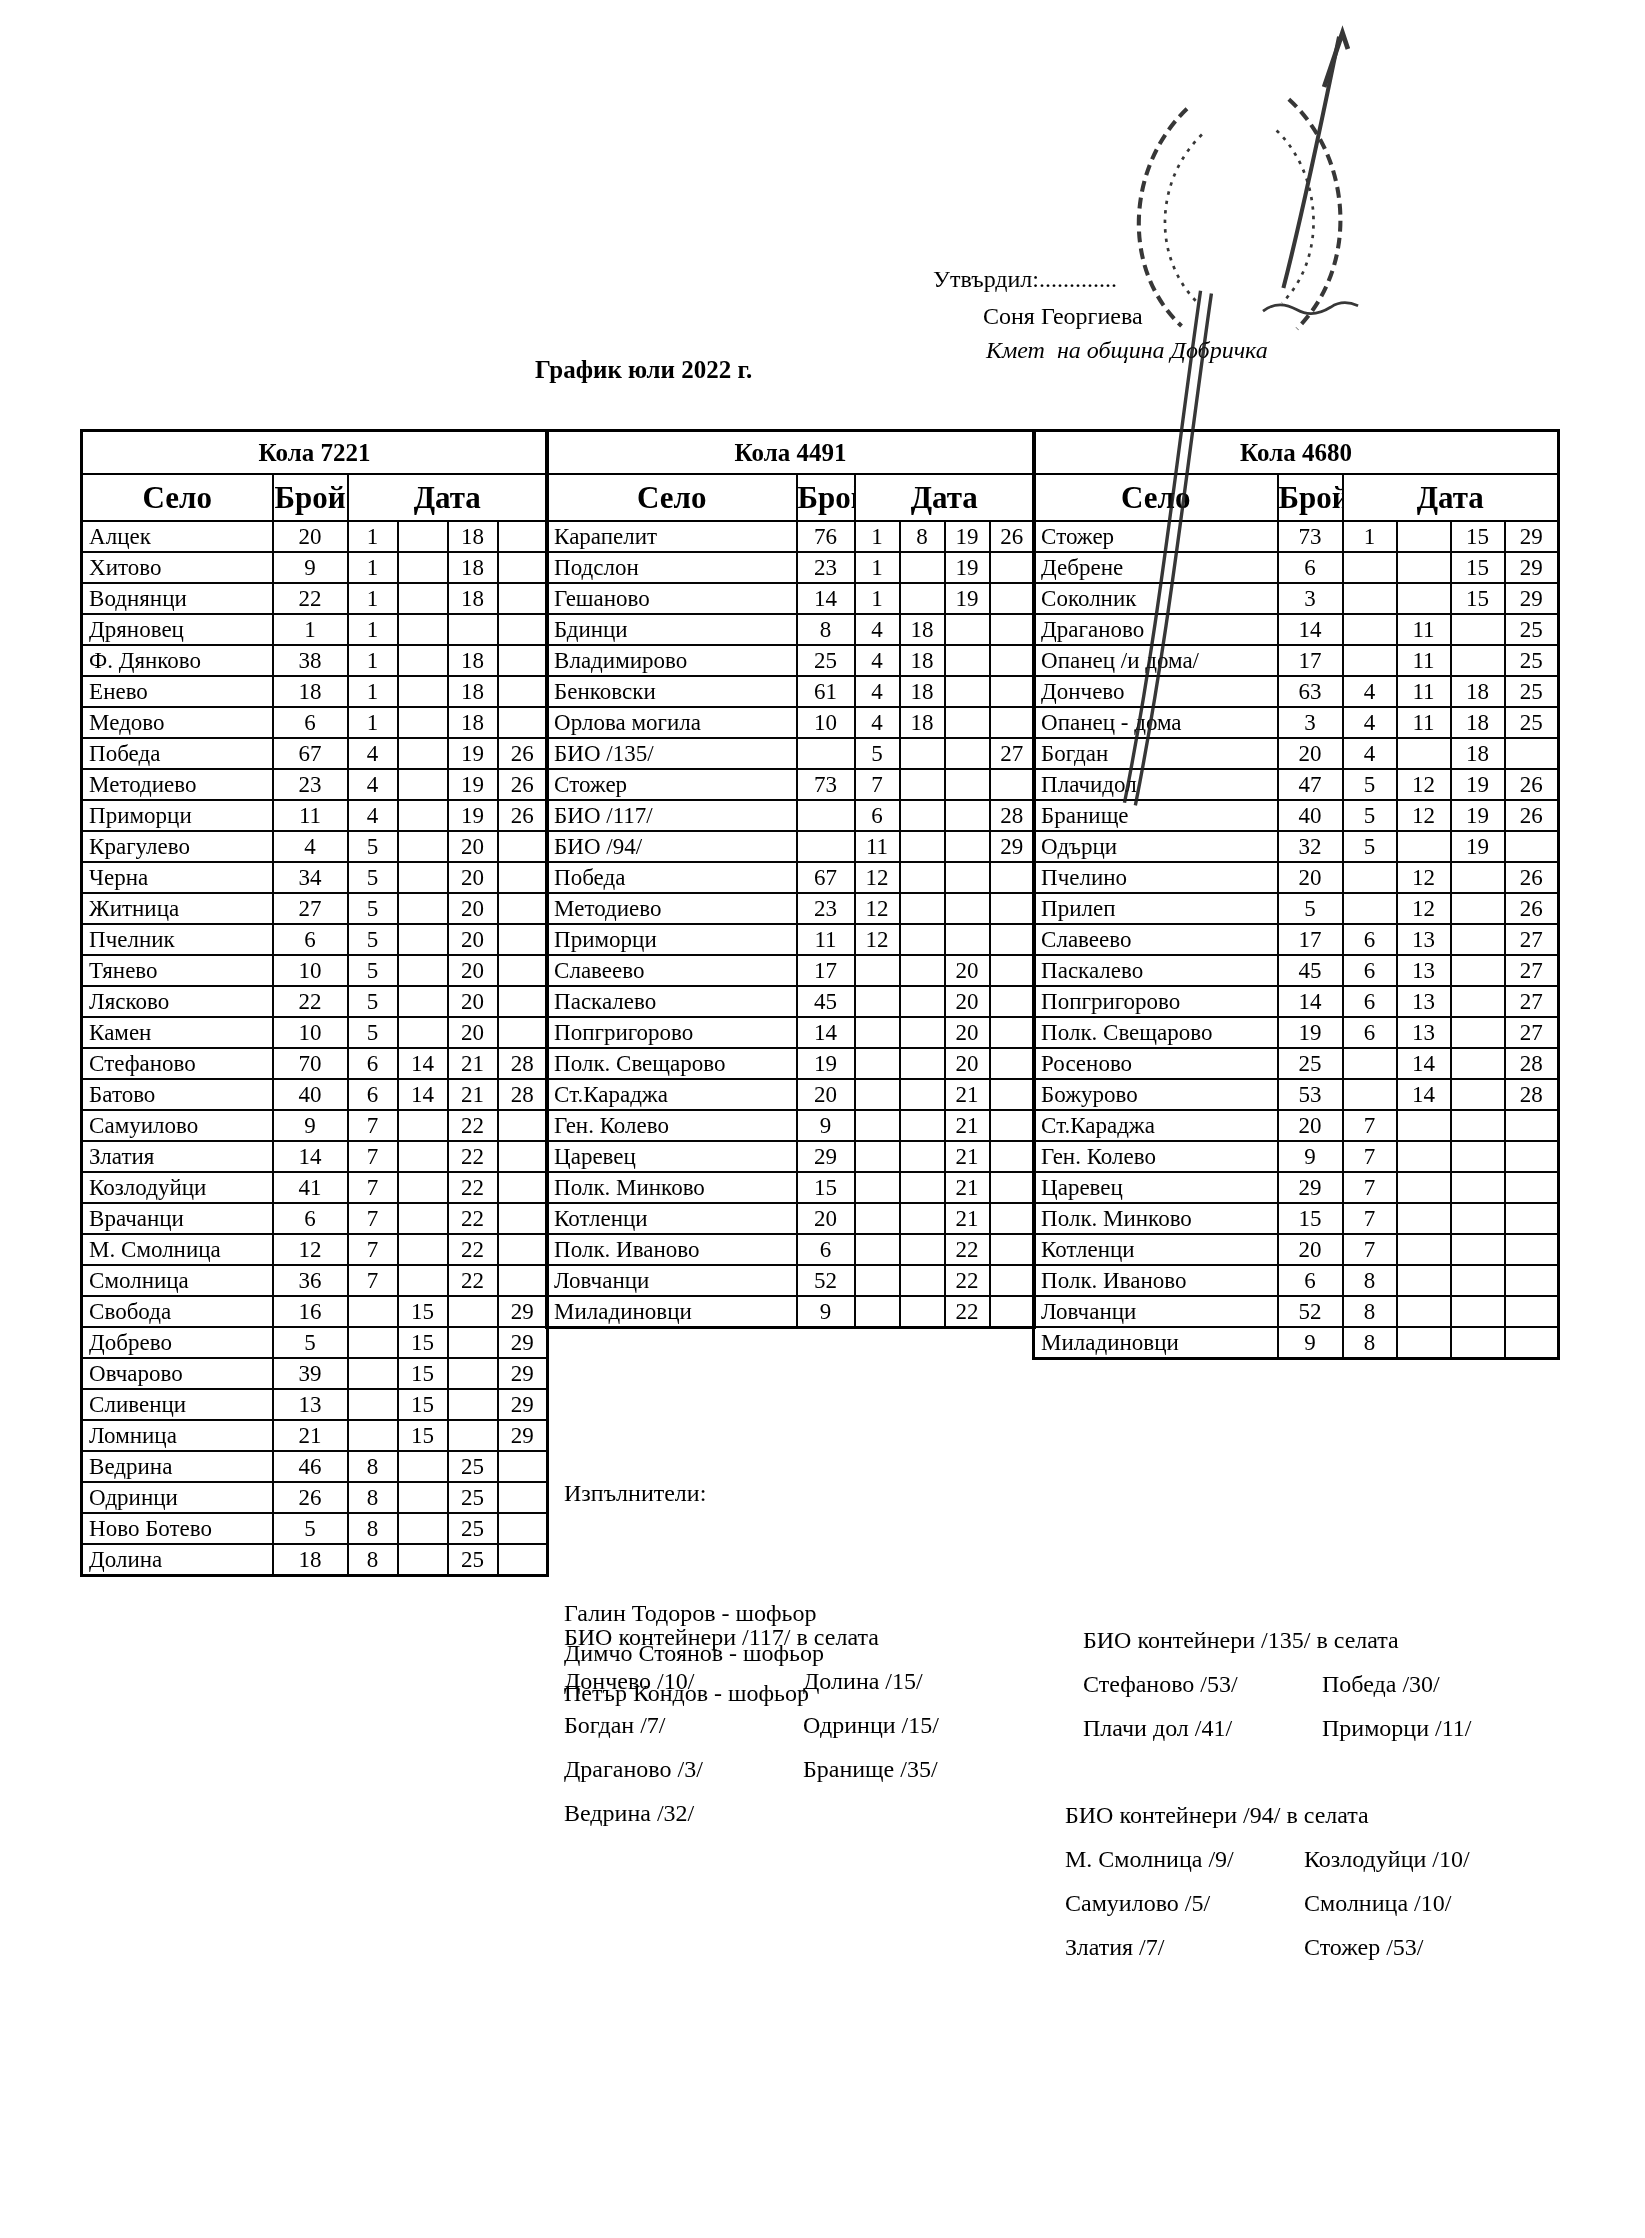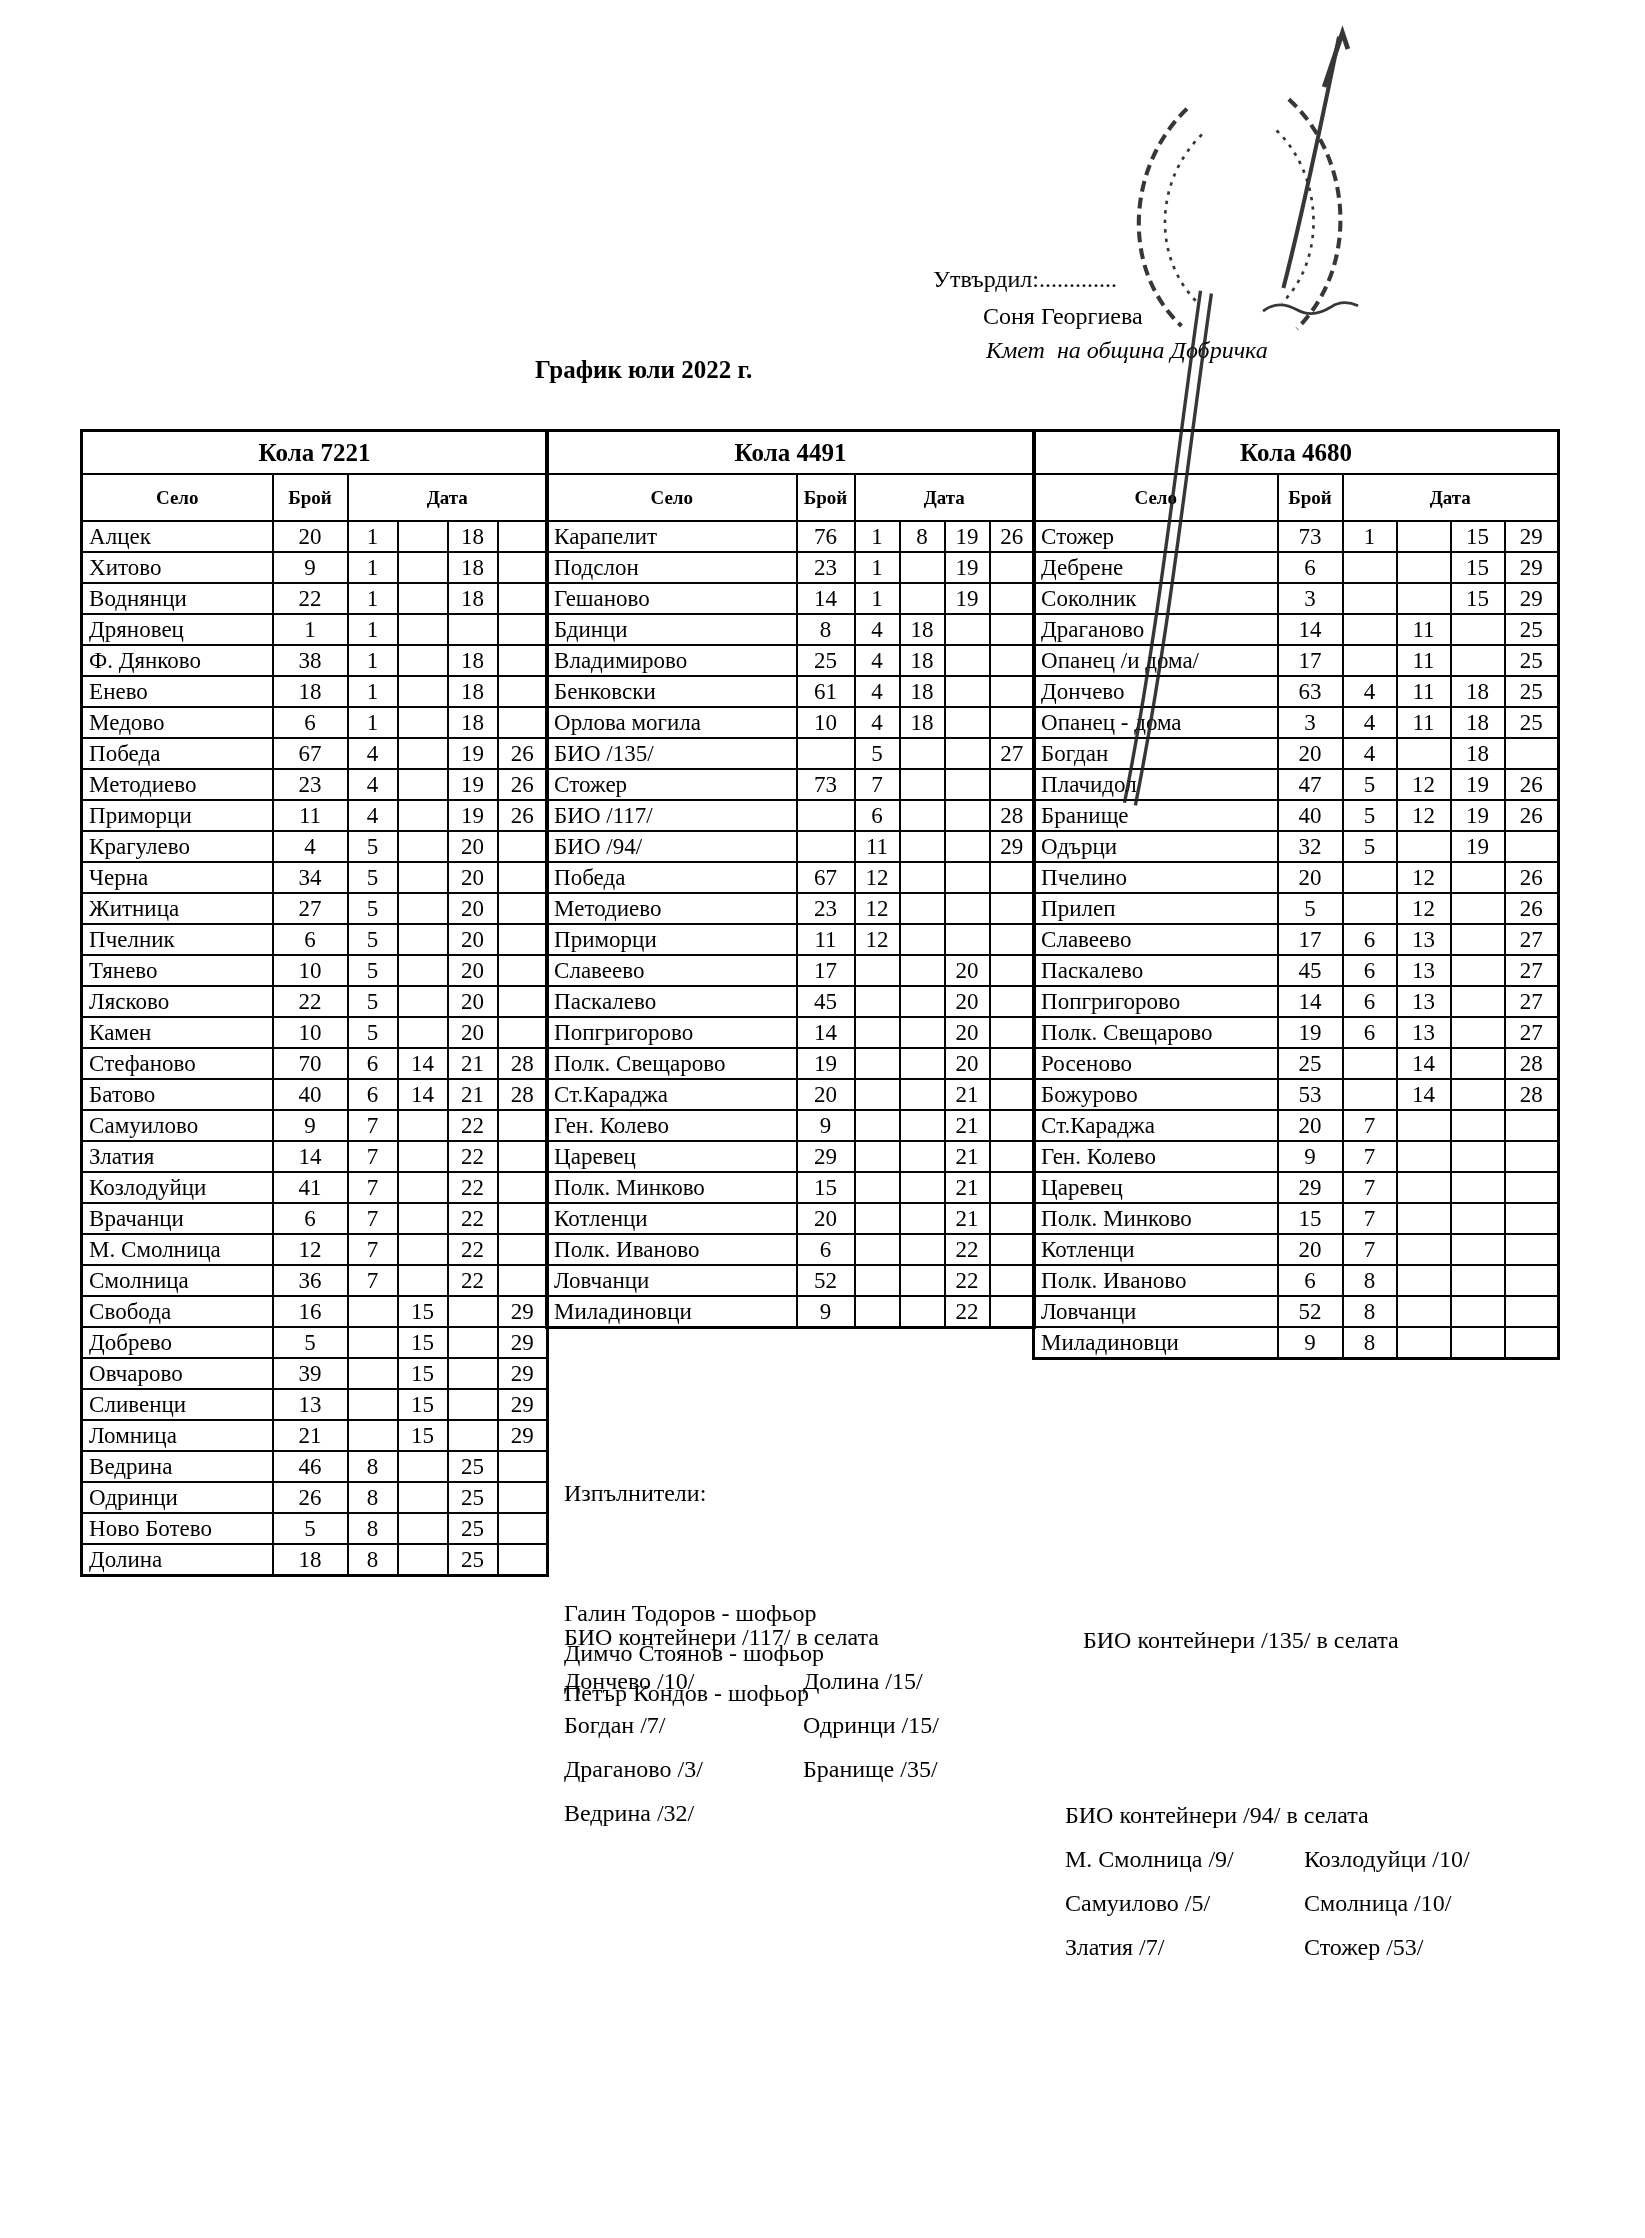--- a/index.html
+++ b/index.html
@@ -22,21 +22,21 @@
   }
   .t th,.t td{
     border:2px solid #050505;padding:0;overflow:hidden;white-space:nowrap;
     vertical-align:middle;
   }
   .t .kola th{
     height:41px;font-size:25px;font-weight:bold;text-align:center;
     border-bottom:2.7px solid #000;
   }
   .t .colhead th{
-    height:45px;font-size:19px;font-weight:bold;text-align:center;
+    height:45px;font-size:31px;font-weight:bold;text-align:center;
     border-bottom:2.7px solid #000;
   }
   .t td{height:29px;font-size:23px;line-height:1;}
   .t td.v{text-align:left;padding-left:6.1px;}
   .t td.c{text-align:center;}
   .t td.d{text-align:center;}
 
   .t1{left:80px;width:464px;}
   .t2{left:545px;width:488px;}
   .t3{left:1032px;width:524px;border-radius:19px;}
@@ -838,20 +838,24 @@
   <div class="bio bio117">
     <div class="bio-title">БИО контейнери /117/ в селата</div>
     <div class="bio-cols">
       <div class="bio-col"><div>Дончево /10/</div><div>Богдан /7/</div><div>Драганово /3/</div><div>Ведрина /32/</div></div>
       <div class="bio-col"><div>Долина /15/</div><div>Одринци /15/</div><div>Бранище /35/</div></div>
     </div>
   </div>
 
   <div class="bio bio135">
     <div class="bio-title">БИО контейнери /135/ в селата</div>
+    <div class="bio-cols">
+      <div class="bio-col"><div>Стефаново /53/</div><div>Плачи дол /41/</div></div>
+      <div class="bio-col"><div>Победа /30/</div><div>Приморци /11/</div></div>
+    </div>
   </div>
 
   <div class="bio bio94">
     <div class="bio-title">БИО контейнери /94/ в селата</div>
     <div class="bio-cols">
       <div class="bio-col"><div>М. Смолница /9/</div><div>Самуилово /5/</div><div>Златия /7/</div></div>
       <div class="bio-col"><div>Козлодуйци /10/</div><div>Смолница /10/</div><div>Стожер /53/</div></div>
     </div>
   </div>
 

